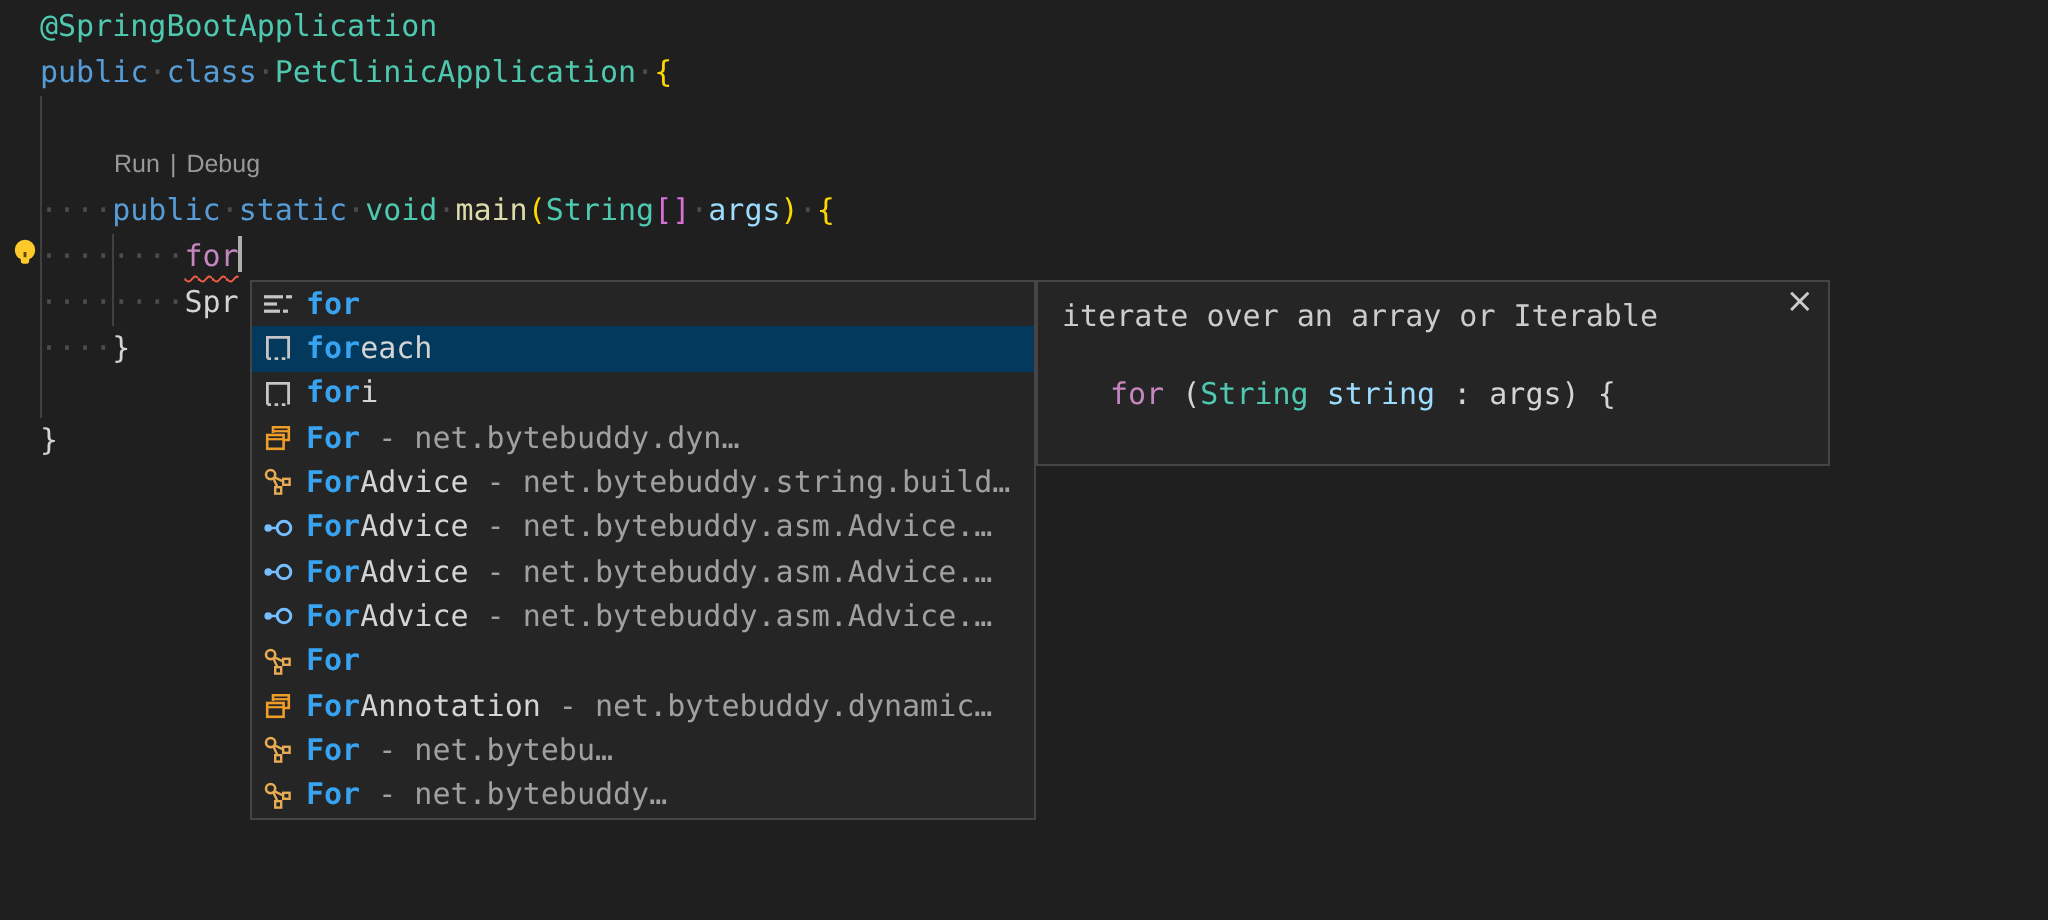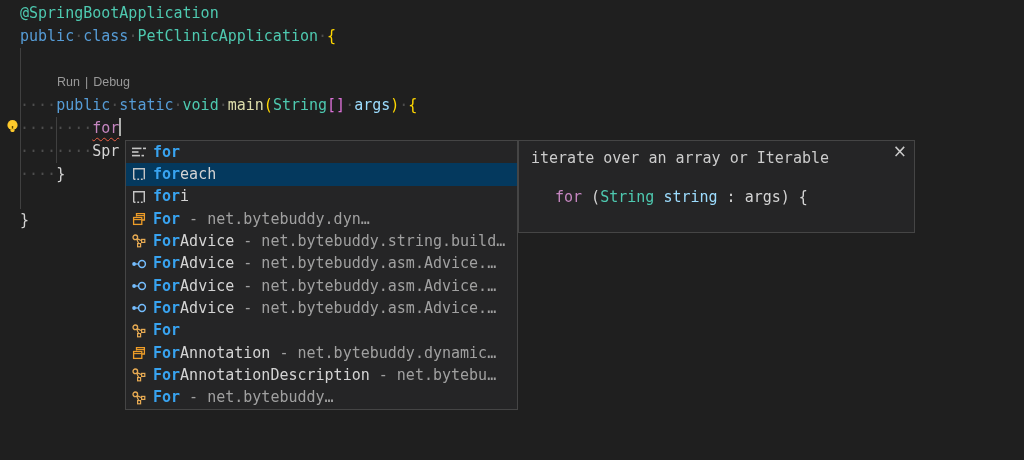--- a/index.html
+++ b/index.html
@@ -110,21 +110,21 @@
             <path d="M5.5 5.5 V2.6 H13.4 V9 H11" fill="none" stroke="#EE9D28" stroke-width="1.3"></path>
             <path d="M5.5 4.6 H13.4" stroke="#EE9D28" stroke-width="1.1"></path>
             <rect x="2.6" y="6.5" width="8.2" height="6.9" fill="none" stroke="#EE9D28" stroke-width="1.3"></rect>
             <path d="M2.6 8.6 H10.8" stroke="#EE9D28" stroke-width="1.1"></path>
           </svg><span class="s-match">For</span><span class="s-rest">Annotation</span><span class="s-qual"> - net.bytebuddy.dynamic…</span></div>
         <div class="suggest-row"><svg viewBox="0 0 16 16" class="s-icon">
             <circle cx="4.3" cy="4.3" r="2.3" fill="none" stroke="#E8AB53" stroke-width="1.3"></circle>
             <path d="M6 5.6 L10.8 7.8 M5.6 6 L7.8 10.8" fill="none" stroke="#E8AB53" stroke-width="1.2"></path>
             <rect x="10.6" y="6.4" width="3.2" height="3" fill="none" stroke="#E8AB53" stroke-width="1.2"></rect>
             <rect x="6.6" y="10.6" width="3" height="3.2" fill="none" stroke="#E8AB53" stroke-width="1.2"></rect>
-          </svg><span class="s-match">For</span><span class="s-rest">AnnotationDescription</span><span class="s-qual"> - net.bytebu…</span></div>
+          </svg><span class="s-match">For</span><span class="s-qual"> - net.bytebu…</span></div>
         <div class="suggest-row"><svg viewBox="0 0 16 16" class="s-icon">
             <circle cx="4.3" cy="4.3" r="2.3" fill="none" stroke="#E8AB53" stroke-width="1.3"></circle>
             <path d="M6 5.6 L10.8 7.8 M5.6 6 L7.8 10.8" fill="none" stroke="#E8AB53" stroke-width="1.2"></path>
             <rect x="10.6" y="6.4" width="3.2" height="3" fill="none" stroke="#E8AB53" stroke-width="1.2"></rect>
             <rect x="6.6" y="10.6" width="3" height="3.2" fill="none" stroke="#E8AB53" stroke-width="1.2"></rect>
           </svg><span class="s-match">For</span><span class="s-qual"> - net.bytebuddy…</span></div>
       </div>
   </div>
 
   <div class="docpanel">

